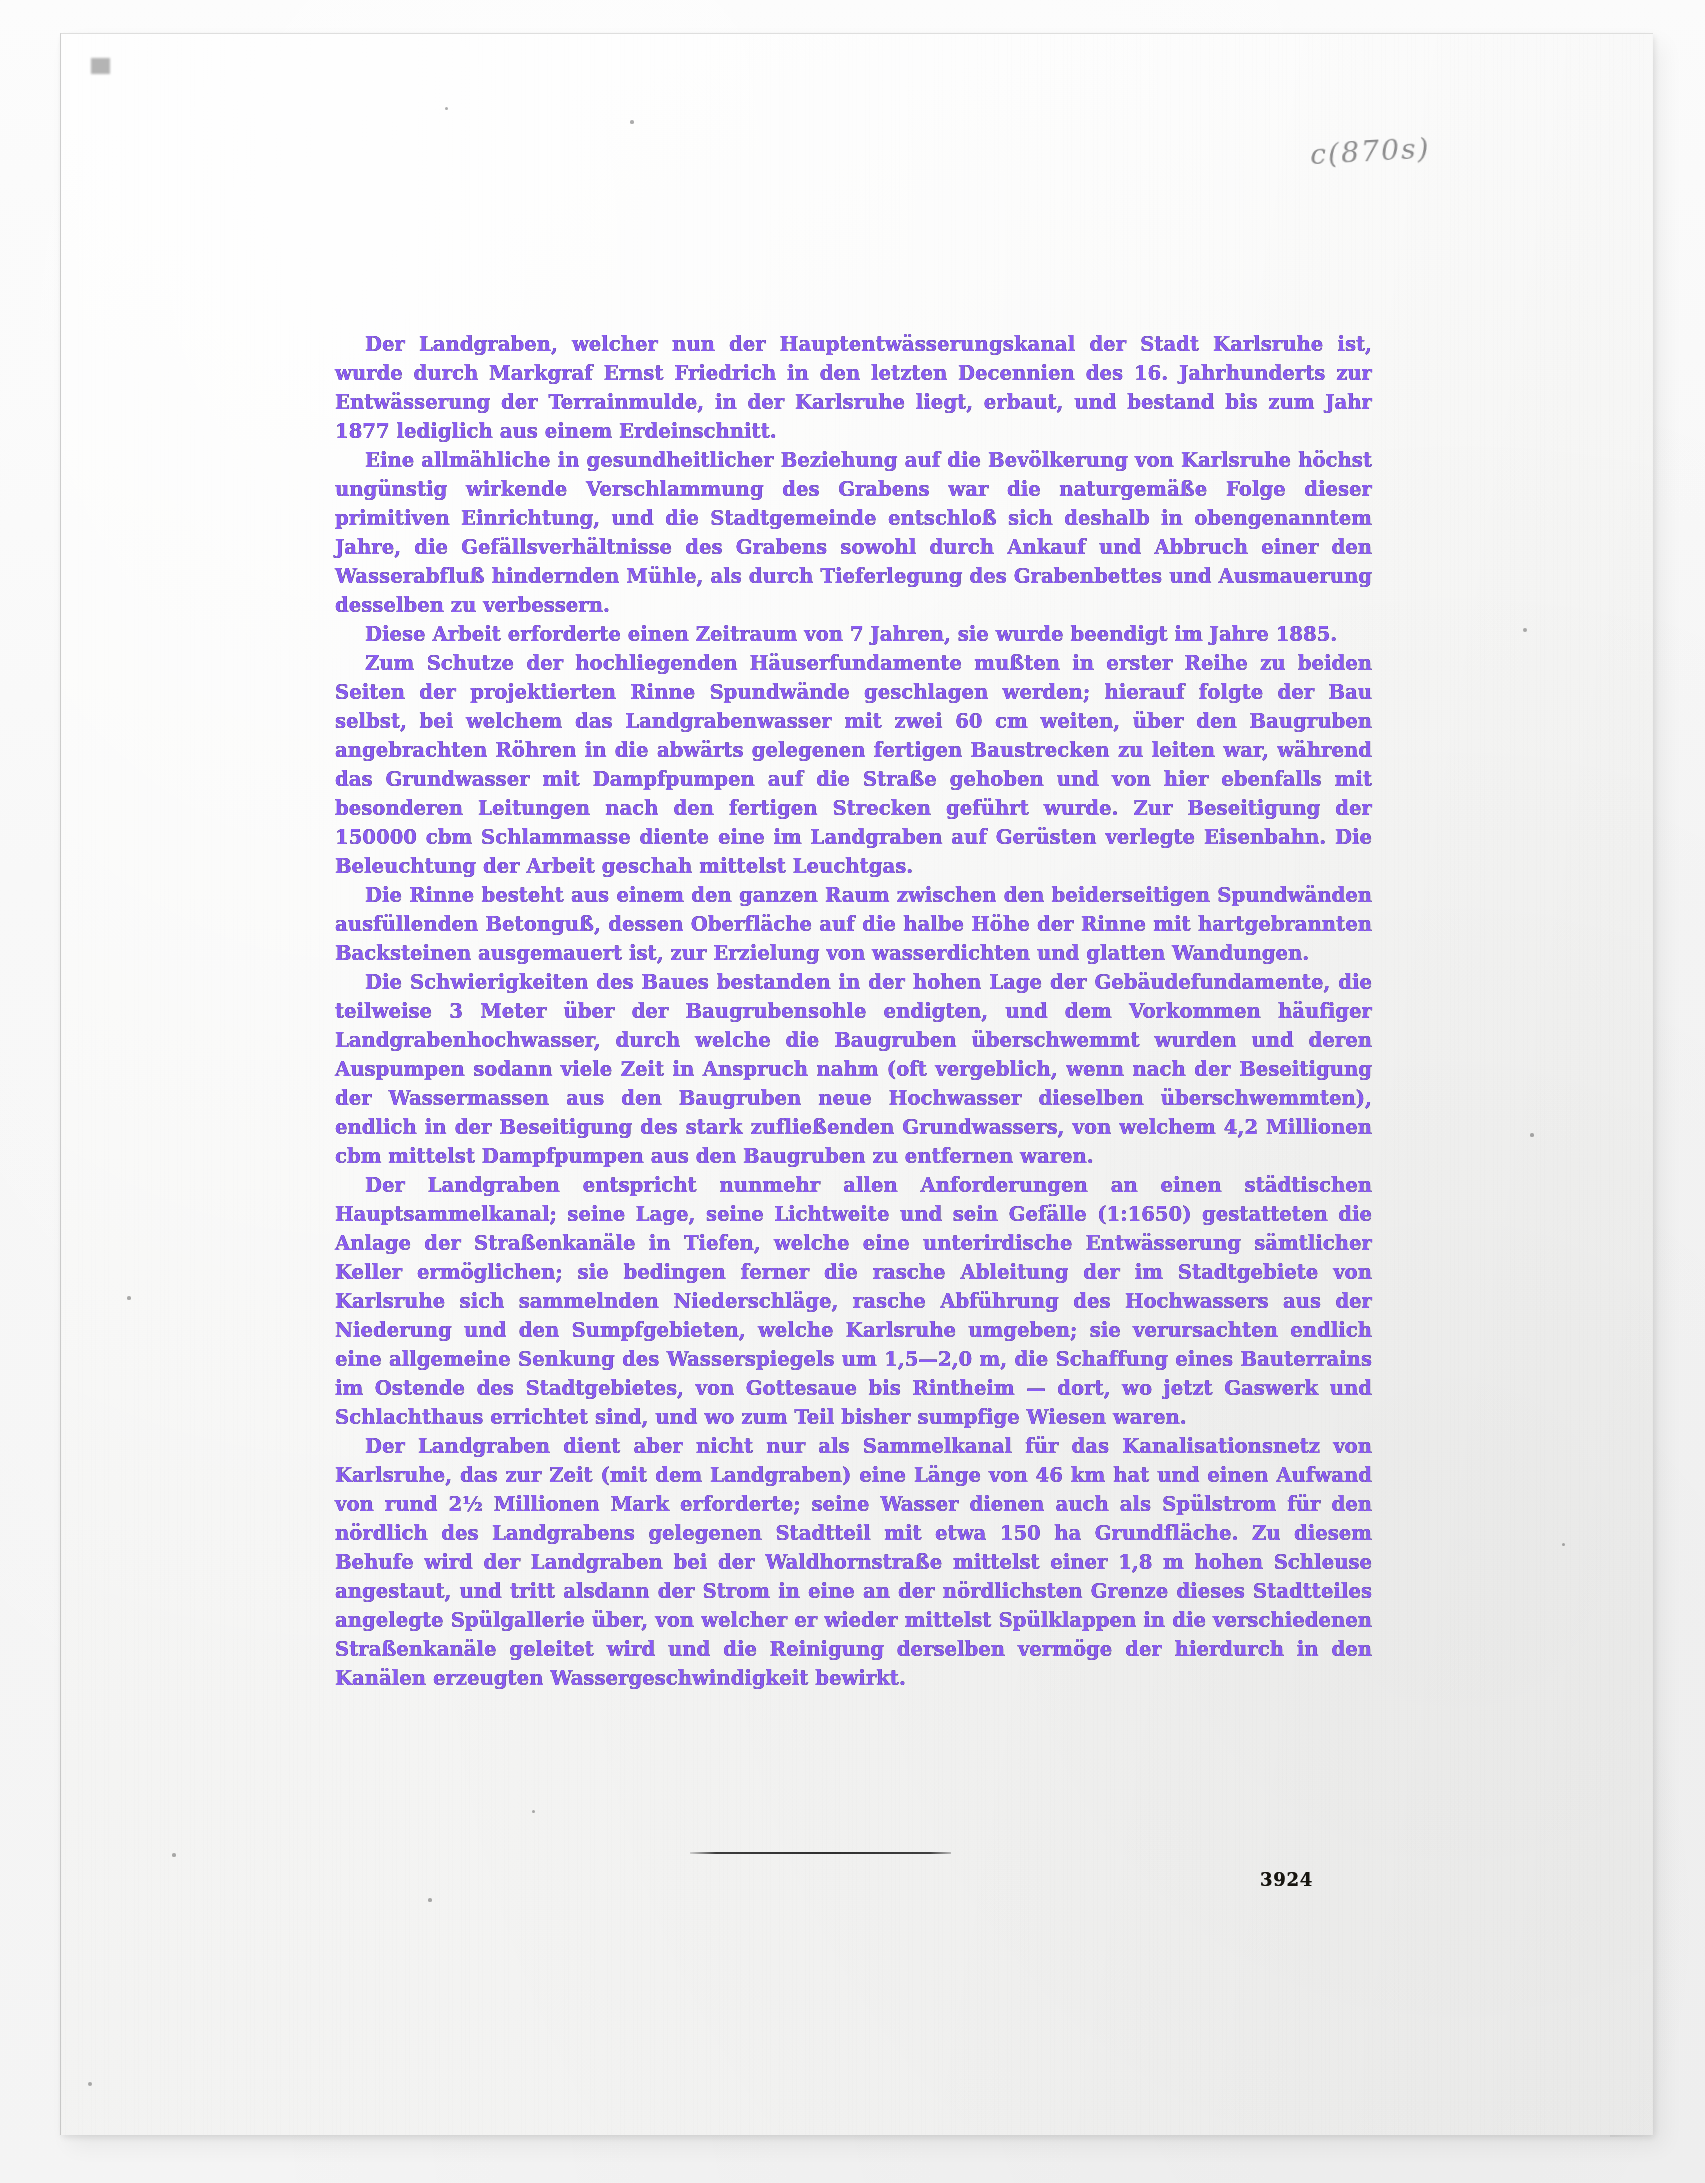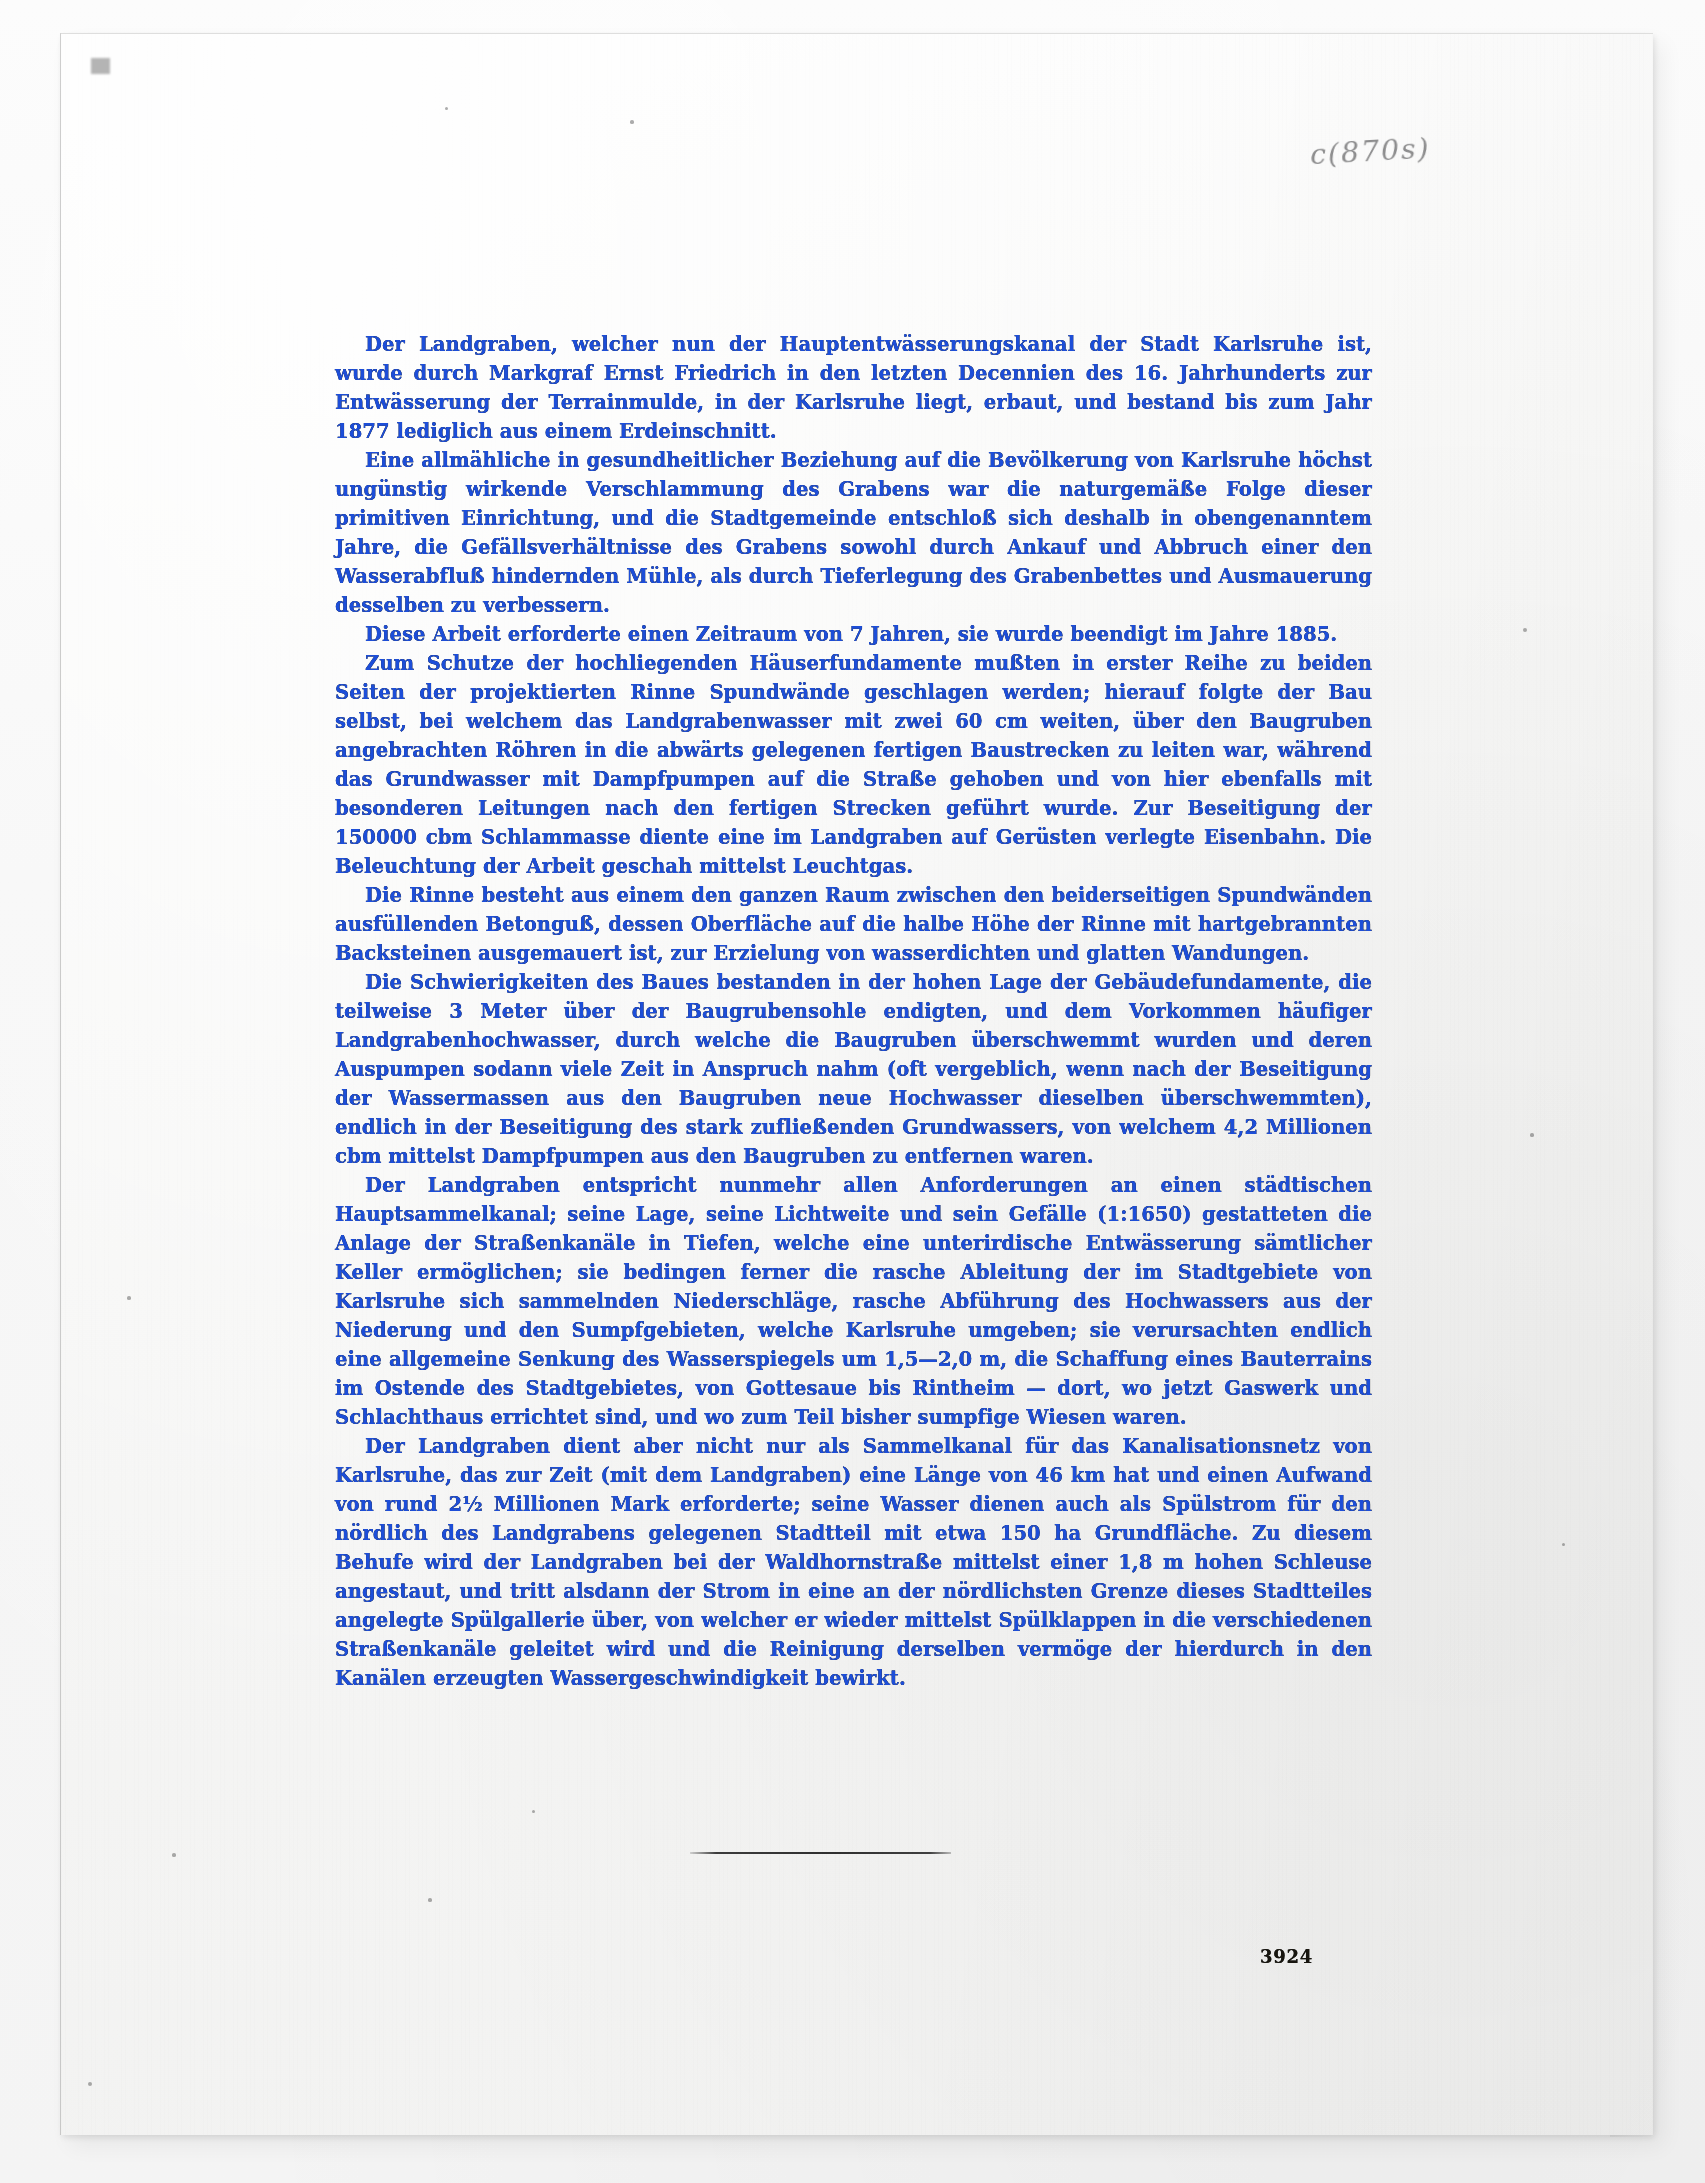--- a/index.html
+++ b/index.html
@@ -113,21 +113,21 @@
     white-space: nowrap;
     filter: blur(0.2px);
   }
 
   
   .text-block {
     position: absolute;
     left: 335px;
     top: 330px;
     width: 1037px;
-    color: #1d4ed8;
+    color: #8b5cf6;
     font-family: "DejaVu Serif", "Liberation Serif", serif;
     font-size: 19.5px;
     line-height: 29px;
     text-align: justify;
     text-justify: inter-word;
     font-weight: 700;
     letter-spacing: 0.1px;
     
     text-shadow:
       0 0 0.4px rgba(0,0,0,0.85),
@@ -159,21 +159,21 @@
       rgba(20,20,20,0.88) 55%,
       rgba(20,20,20,0.80) 92%,
       rgba(20,20,20,0.25) 100%);
     filter: blur(0.2px);
   }
 
   
   .plate-number {
     position: absolute;
     left: 1260px;
-    top: 1946px;
+    top: 1869px;
     font-family: "DejaVu Serif", serif;
     font-size: 18px;
     font-weight: 900;
     letter-spacing: 0.7px;
     color: #17150f;
     text-shadow: 0 0 0.4px rgba(0,0,0,0.8);
   }
 
   
   .speck {

